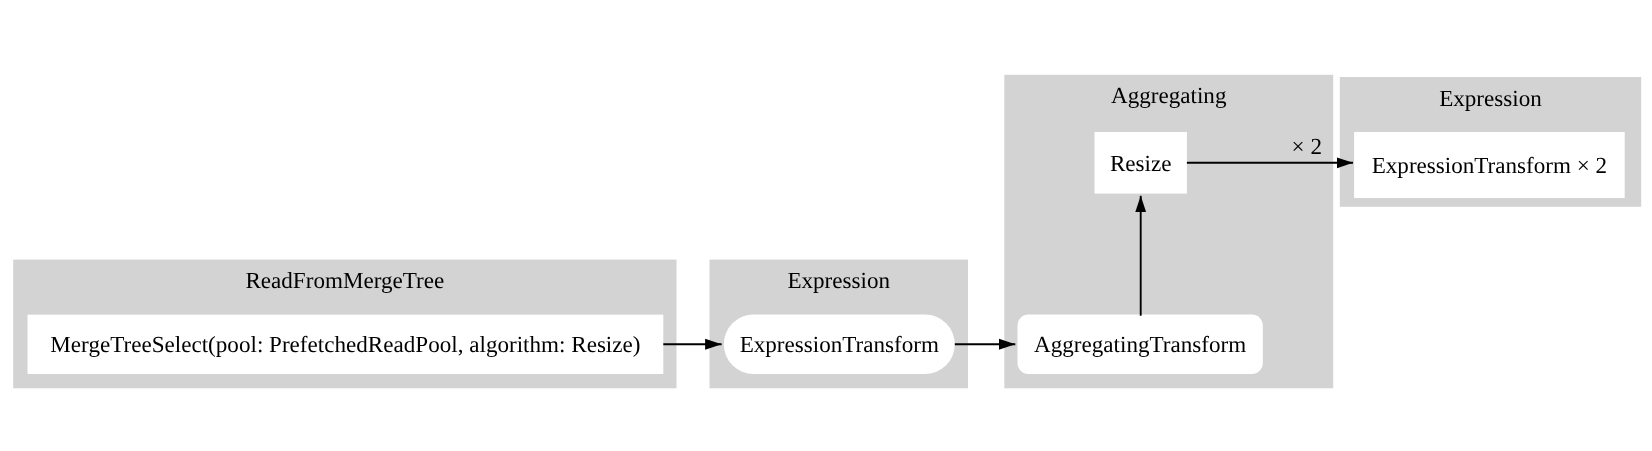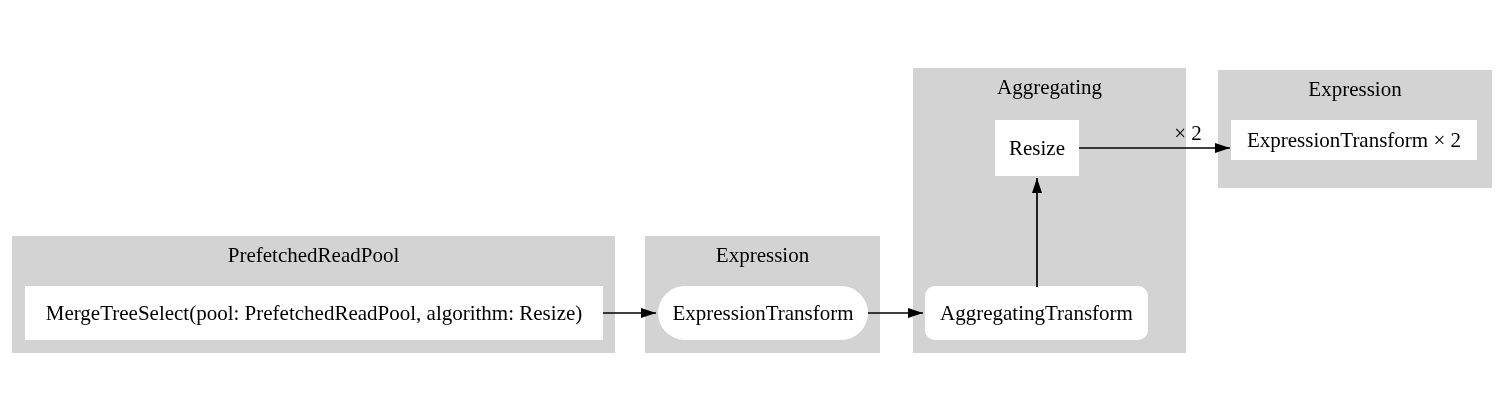--- a/index.html
+++ b/index.html
@@ -35,28 +35,28 @@
     background: #ffffff;
     display: flex;
     align-items: center;
     justify-content: center;
     font-size: 21px;
     white-space: nowrap;
   }
   
   #cluster-1 { left: 12px;   top: 236px; width: 603px; height: 117px; }
   #cluster-2 { left: 645px;  top: 236px; width: 235px; height: 117px; }
-  #cluster-3 { left: 913px;  top: 68px;  width: 273px; height: 285px; }
+  #cluster-3 { left: 913px;  top: 68px;  width: 299px; height: 285px; }
   #cluster-4 { left: 1218px; top: 70px;  width: 274px; height: 118px; }
   
   #node-1 { left: 25px;   top: 286px; width: 578px; height: 54px; }
   #node-2 { left: 658px;  top: 286px; width: 210px; height: 54px; border-radius: 27px; }
   #node-3 { left: 925px;  top: 286px; width: 223px; height: 54px; border-radius: 10px; }
   #node-4 { left: 995px;  top: 120px; width: 84px;  height: 56px; }
-  #node-5 { left: 1231px; top: 120px; width: 246px; height: 40px; }
+  #node-5 { left: 1231px; top: 120px; width: 246px; height: 60px; }
   .edges {
     position: absolute;
     left: 0;
     top: 0;
     width: 1502px;
     height: 410px;
     pointer-events: none;
   }
   .edge-label {
     position: absolute;
@@ -67,21 +67,21 @@
     font-size: 21px;
     line-height: 24px;
   }
 </style>
 </head>
 <body>
 
 <div class="canvas">
 
   <div class="cluster" id="cluster-1">
-    <div class="cluster-label">PrefetchedReadPool</div>
+    <div class="cluster-label">ReadFromMergeTree</div>
   </div>
   <div class="cluster" id="cluster-2">
     <div class="cluster-label">Expression</div>
   </div>
   <div class="cluster" id="cluster-3">
     <div class="cluster-label">Aggregating</div>
   </div>
   <div class="cluster" id="cluster-4">
     <div class="cluster-label">Expression</div>
   </div>

